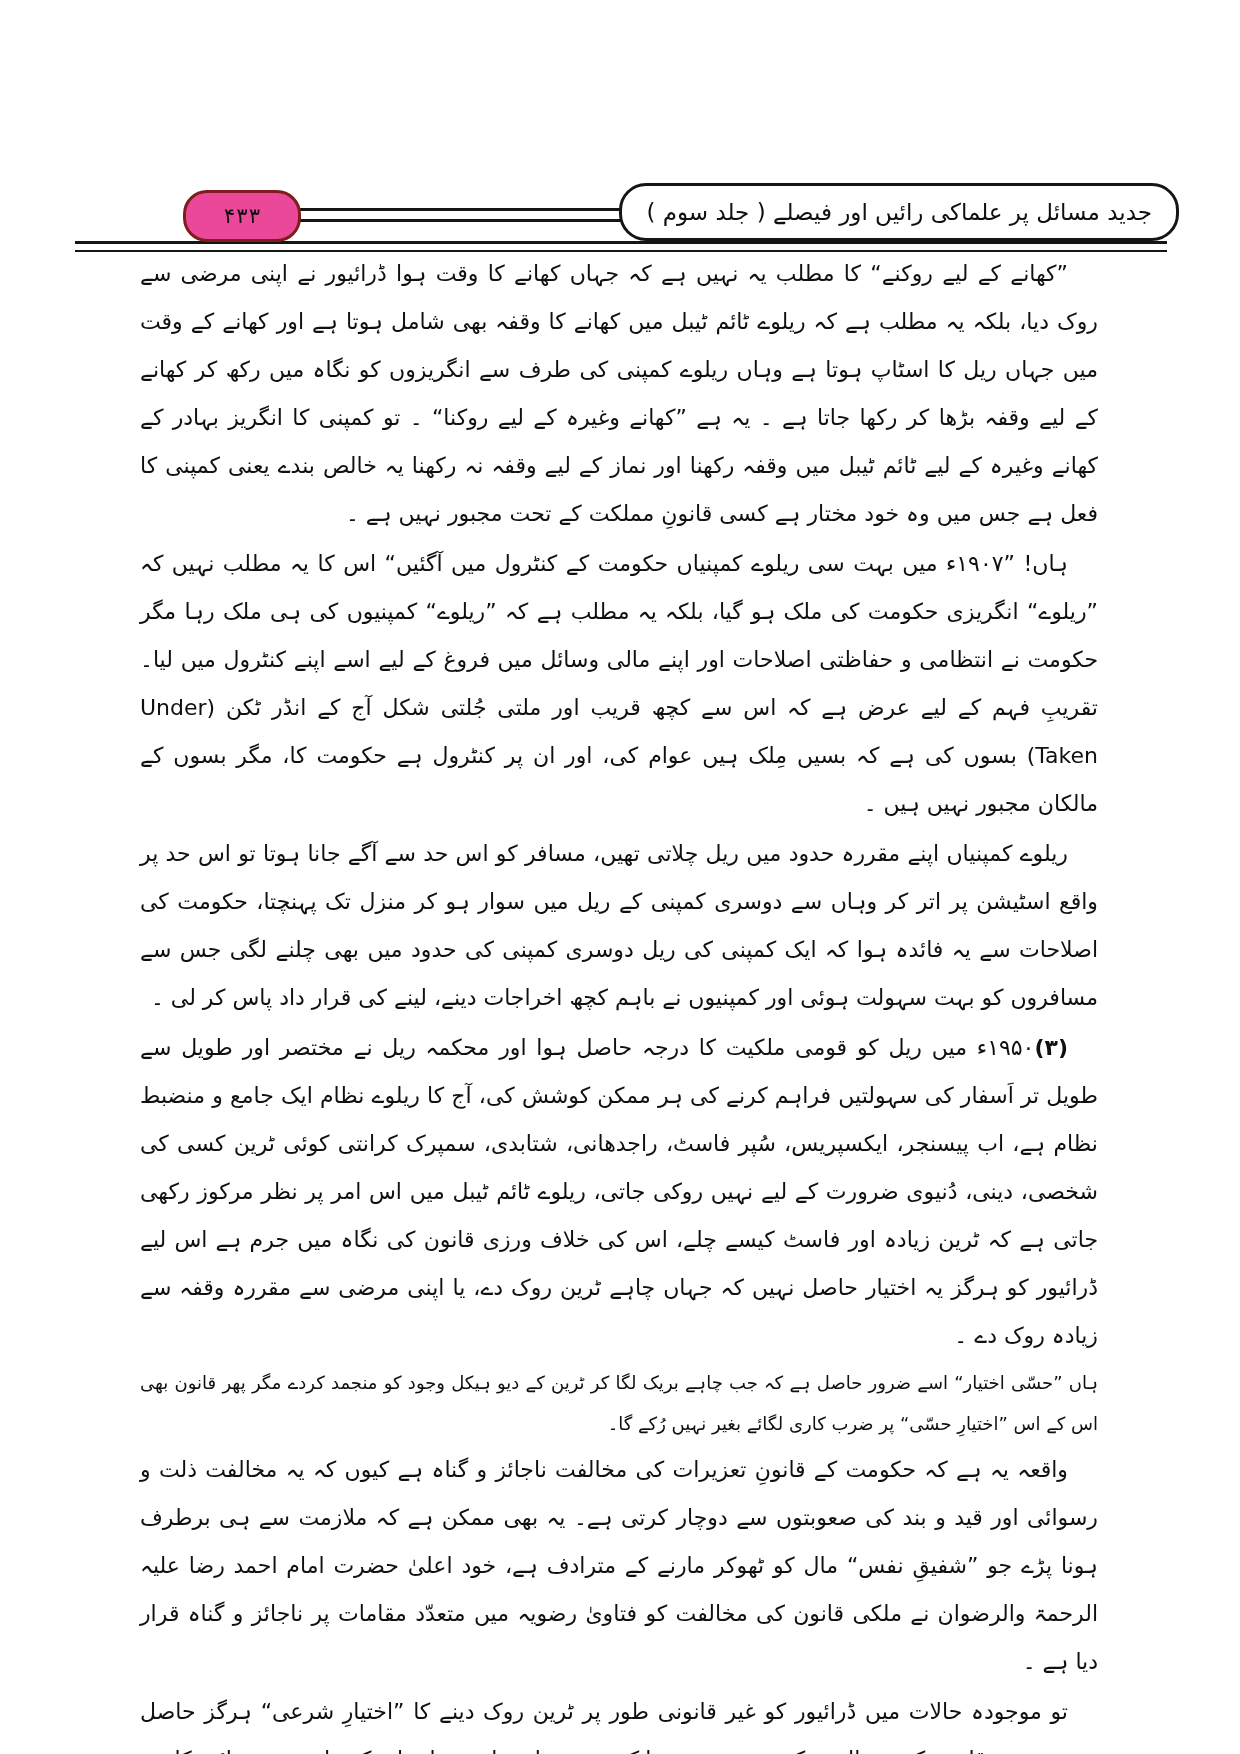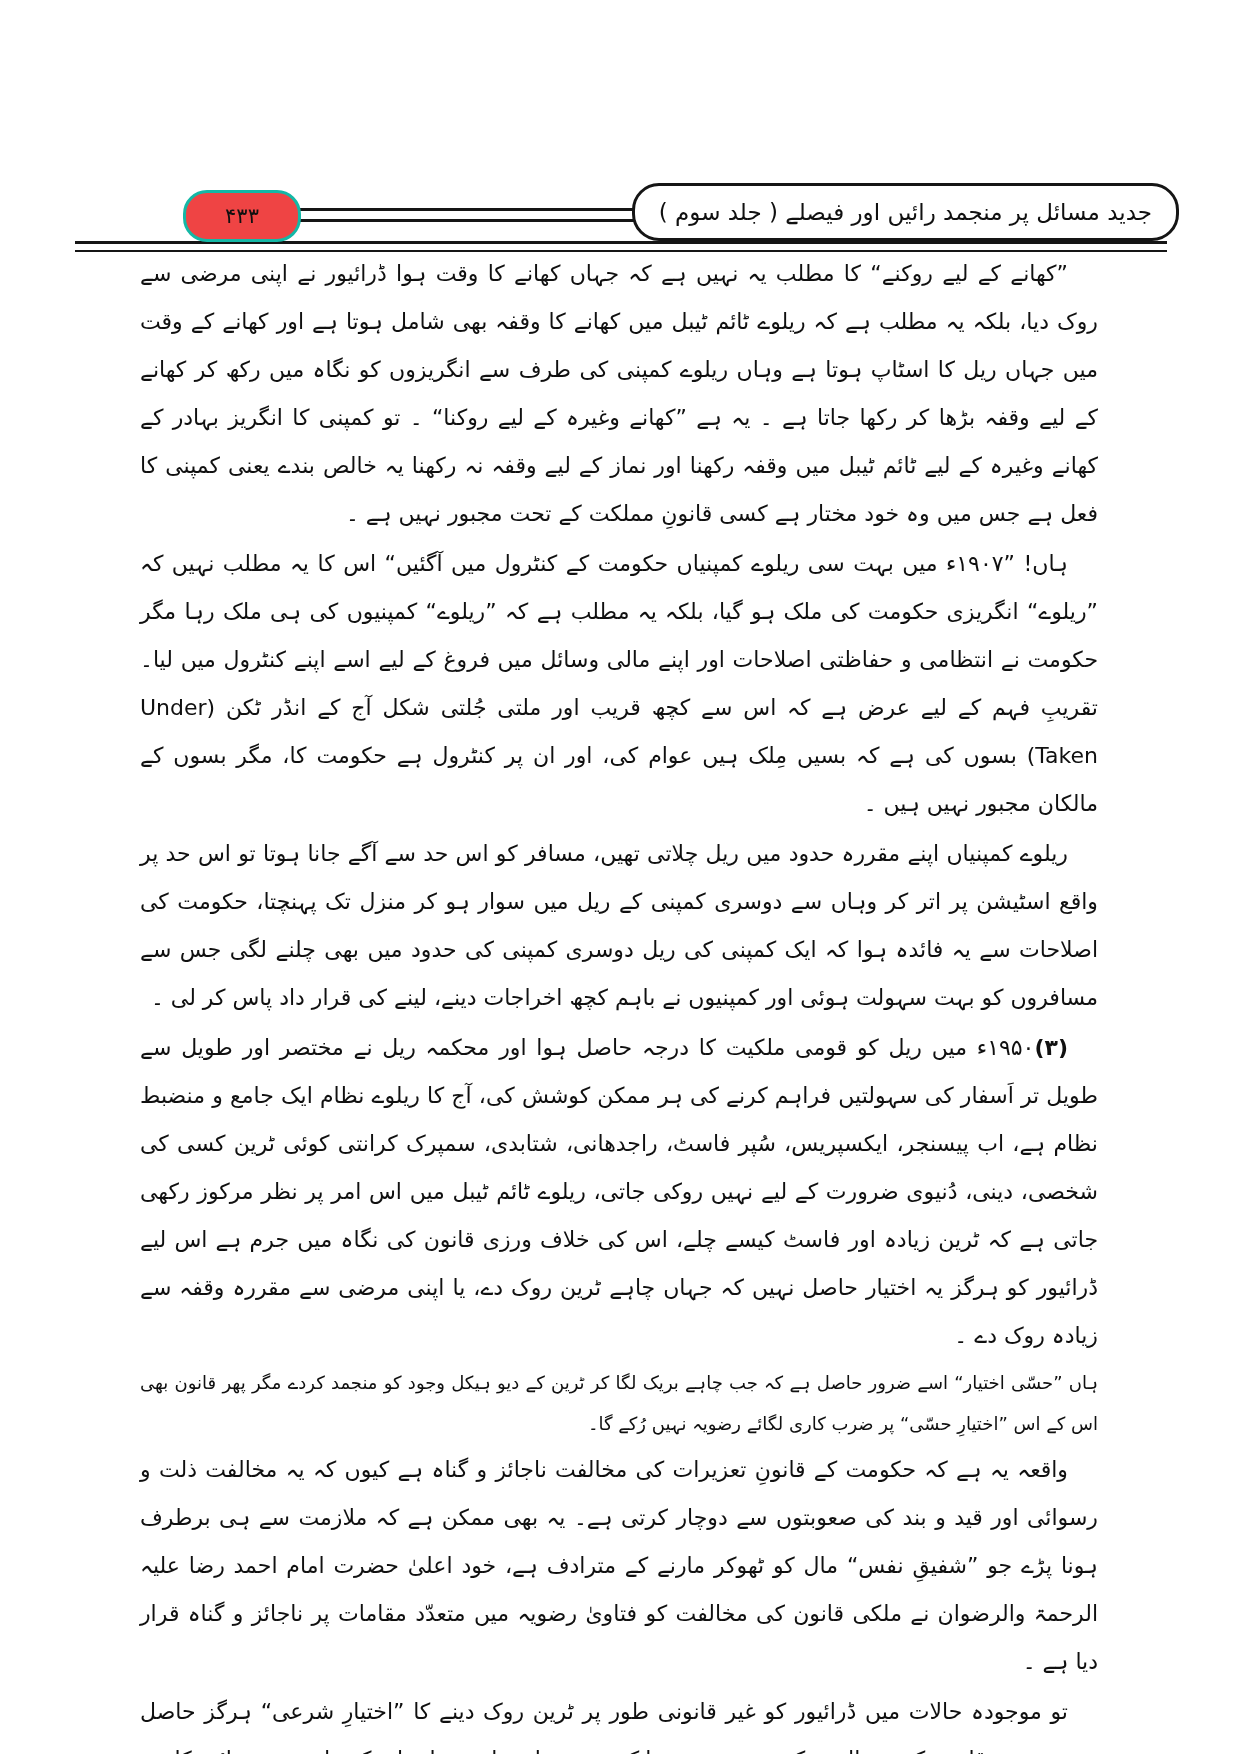--- a/index.html
+++ b/index.html
@@ -24,28 +24,29 @@
     left: 75px;
     right: 73px;
     height: 70px;
   }
   .page-pill {
     position: absolute;
     left: 108px;
     top: 7px;
     width: 112px;
     height: 46px;
-    border: 3px solid #14b8a6;
+    border: 3px solid #7f1d1d;
     border-radius: 24px;
-    background: #ef4444;
+    background: #ec4899;
     display: flex;
     align-items: center;
     justify-content: center;
     font-size: 21px;
     z-index: 2;
+    font-family: Liberation Mono, monospace;
   }
   .connector {
     position: absolute;
     left: 222px;
     right: 195px;
     top: 25px;
     height: 8px;
     border-top: 3px solid #151515;
     border-bottom: 3px solid #151515;
     z-index: 1;
@@ -104,28 +105,28 @@
 <body>
 
 <div class="page">
 
   <div class="header">
     <div class="connector"></div>
     <div class="page-pill">
       <span>۴۳۳</span>
     </div>
     <div class="title-bubble">
-      <span>جدید مسائل پر منجمد رائیں اور فیصلے ( جلد سوم )</span>
+      <span>جدید مسائل پر علماکی رائیں اور فیصلے ( جلد سوم )</span>
     </div>
     <div class="full-rule"></div>
   </div>
 
   <div class="content">
     <p class="para">”کھانے کے لیے روکنے“ کا مطلب یہ نہیں ہے کہ جہاں کھانے کا وقت ہوا ڈرائیور نے اپنی مرضی سے روک دیا، بلکہ یہ مطلب ہے کہ ریلوے ٹائم ٹیبل میں کھانے کا وقفہ بھی شامل ہوتا ہے اور کھانے کے وقت میں جہاں ریل کا اسٹاپ ہوتا ہے وہاں ریلوے کمپنی کی طرف سے انگریزوں کو نگاہ میں رکھ کر کھانے کے لیے وقفہ بڑھا کر رکھا جاتا ہے ۔ یہ ہے ”کھانے وغیرہ کے لیے روکنا“ ۔ تو کمپنی کا انگریز بہادر کے کھانے وغیرہ کے لیے ٹائم ٹیبل میں وقفہ رکھنا اور نماز کے لیے وقفہ نہ رکھنا یہ خالص بندے یعنی کمپنی کا فعل ہے جس میں وہ خود مختار ہے کسی قانونِ مملکت کے تحت مجبور نہیں ہے ۔</p>
     <p class="para">ہاں! ”۱۹۰۷ء میں بہت سی ریلوے کمپنیاں حکومت کے کنٹرول میں آگئیں“ اس کا یہ مطلب نہیں کہ ”ریلوے“ انگریزی حکومت کی ملک ہو گیا، بلکہ یہ مطلب ہے کہ ”ریلوے“ کمپنیوں کی ہی ملک رہا مگر حکومت نے انتظامی و حفاظتی اصلاحات اور اپنے مالی وسائل میں فروغ کے لیے اسے اپنے کنٹرول میں لیا۔ تقریبِ فہم کے لیے عرض ہے کہ اس سے کچھ قریب اور ملتی جُلتی شکل آج کے انڈر ٹکن (Under Taken) بسوں کی ہے کہ بسیں مِلک ہیں عوام کی، اور ان پر کنٹرول ہے حکومت کا، مگر بسوں کے مالکان مجبور نہیں ہیں ۔</p>
     <p class="para">ریلوے کمپنیاں اپنے مقررہ حدود میں ریل چلاتی تھیں، مسافر کو اس حد سے آگے جانا ہوتا تو اس حد پر واقع اسٹیشن پر اتر کر وہاں سے دوسری کمپنی کے ریل میں سوار ہو کر منزل تک پہنچتا، حکومت کی اصلاحات سے یہ فائدہ ہوا کہ ایک کمپنی کی ریل دوسری کمپنی کی حدود میں بھی چلنے لگی جس سے مسافروں کو بہت سہولت ہوئی اور کمپنیوں نے باہم کچھ اخراجات دینے، لینے کی قرار داد پاس کر لی ۔</p>
     <p class="para"><span class="marker">(۳)</span><span>۱۹۵۰ء میں ریل کو قومی ملکیت کا درجہ حاصل ہوا اور محکمہ ریل نے مختصر اور طویل سے طویل تر اَسفار کی سہولتیں فراہم کرنے کی ہر ممکن کوشش کی، آج کا ریلوے نظام ایک جامع و منضبط نظام ہے، اب پیسنجر، ایکسپریس، سُپر فاسٹ، راجدھانی، شتابدی، سمپرک کرانتی کوئی ٹرین کسی کی شخصی، دینی، دُنیوی ضرورت کے لیے نہیں روکی جاتی، ریلوے ٹائم ٹیبل میں اس امر پر نظر مرکوز رکھی جاتی ہے کہ ٹرین زیادہ اور فاسٹ کیسے چلے، اس کی خلاف ورزی قانون کی نگاہ میں جرم ہے اس لیے ڈرائیور کو ہرگز یہ اختیار حاصل نہیں کہ جہاں چاہے ٹرین روک دے، یا اپنی مرضی سے مقررہ وقفہ سے زیادہ روک دے ۔</span></p>
-    <p class="para small no-indent">ہاں ”حسّی اختیار“ اسے ضرور حاصل ہے کہ جب چاہے بریک لگا کر ٹرین کے دیو ہیکل وجود کو منجمد کردے مگر پھر قانون بھی اس کے اس ”اختیارِ حسّی“ پر ضرب کاری لگائے رضویہ نہیں رُکے گا۔</p>
+    <p class="para small no-indent">ہاں ”حسّی اختیار“ اسے ضرور حاصل ہے کہ جب چاہے بریک لگا کر ٹرین کے دیو ہیکل وجود کو منجمد کردے مگر پھر قانون بھی اس کے اس ”اختیارِ حسّی“ پر ضرب کاری لگائے بغیر نہیں رُکے گا۔</p>
     <p class="para">واقعہ یہ ہے کہ حکومت کے قانونِ تعزیرات کی مخالفت ناجائز و گناہ ہے کیوں کہ یہ مخالفت ذلت و رسوائی اور قید و بند کی صعوبتوں سے دوچار کرتی ہے۔ یہ بھی ممکن ہے کہ ملازمت سے ہی برطرف ہونا پڑے جو ”شفیقِ نفس“ مال کو ٹھوکر مارنے کے مترادف ہے، خود اعلیٰ حضرت امام احمد رضا علیہ الرحمۃ والرضوان نے ملکی قانون کی مخالفت کو فتاویٰ رضویہ میں متعدّد مقامات پر ناجائز و گناہ قرار دیا ہے ۔</p>
     <p class="para">تو موجودہ حالات میں ڈرائیور کو غیر قانونی طور پر ٹرین روک دینے کا ”اختیارِ شرعی“ ہرگز حاصل نہیں ۔ پھر قانون کی مخالفت کی صورت میں ایک شریف اور باعزت انسان کو ذلت و رسوائی کا جو خوف پیدا ہو گا وہ تو اللہ عزوجل کی طرف سے ہے ۔</p>
   </div>
 
 </div>
 
 </body></html>

